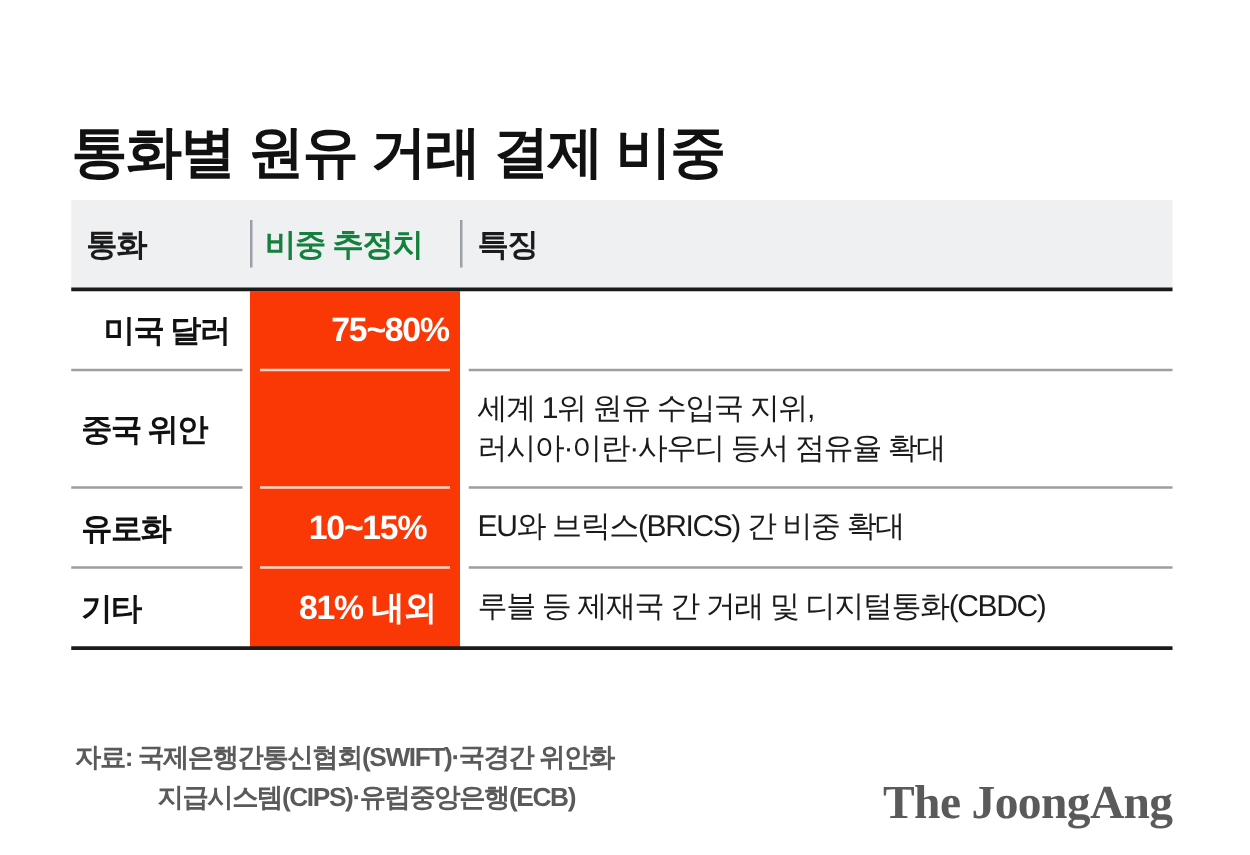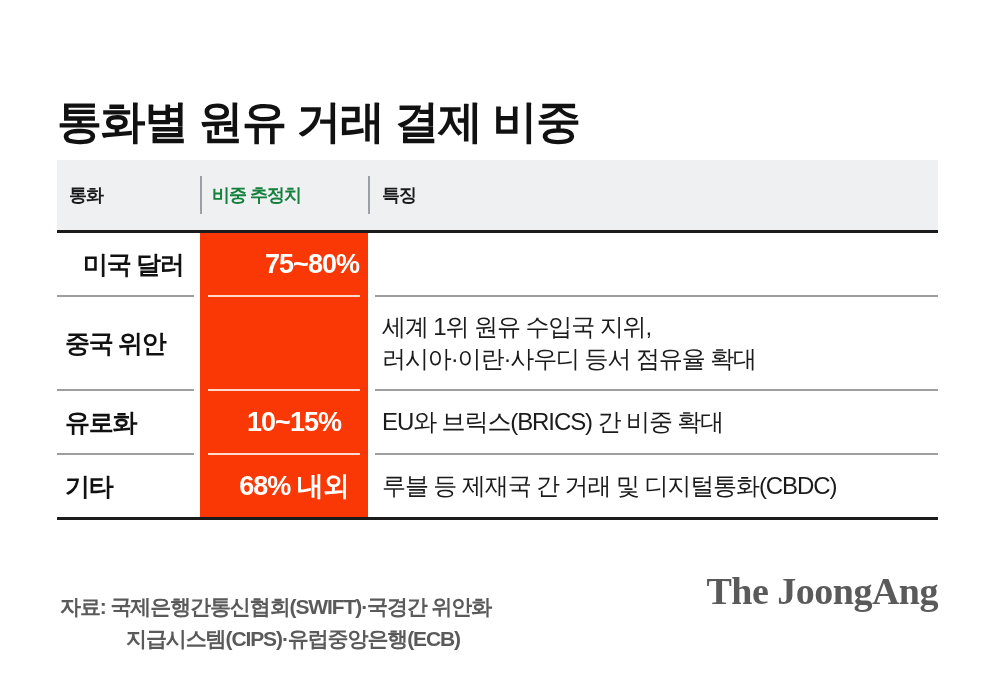--- a/index.html
+++ b/index.html
@@ -54,21 +54,21 @@
     background: #eef0f2;
     border-bottom: 3px solid #1b1b1b;
     z-index: 2;
   }
   #header-row .cell {
     position: absolute;
     top: 0;
     height: 70px;
     display: flex;
     align-items: center;
-    font-size: 18px;
+    font-size: 25px;
     font-weight: 700;
     letter-spacing: -1px;
     color: #1b1b1b;
     white-space: nowrap;
   }
   #header-row .c-currency { left: 12px; }
   #header-row .c-share {
     left: 155px;
     color: #15803d;
   }
@@ -162,21 +162,21 @@
     letter-spacing: -1.1px;
     line-height: 1.55;
     color: #5a5a5a;
     white-space: pre-line;
   }
   #source .l2 { display: block; padding-left: 66px; }
 
   #logo {
     position: absolute;
     right: 62px;
-    top: 569px;
+    top: 620px;
     font-family: "Liberation Serif", "DejaVu Serif", serif;
     font-size: 38px;
     font-weight: 700;
     letter-spacing: -0.5px;
     color: #5a5a5a;
     white-space: nowrap;
   }
 </style>
 </head>
 <body>
@@ -227,21 +227,21 @@
     </div>
 
     <div class="sep">
       <div class="seg seg-left"></div>
         <div class="seg seg-mid"></div>
         <div class="seg seg-right"></div>
     </div>
 
     <div class="row r4">
       <div class="currency">기타</div>
-      <div class="value">68% 내외</div>
+      <div class="value">81% 내외</div>
       <div class="feature">루블 등 제재국 간 거래 및 디지털통화(CBDC)</div>
     </div>
 
   </div>
 
   <div id="table-bottom"></div>
 </div>
 
 <div id="source">
   <span>자료: 국제은행간통신협회(SWIFT)·국경간 위안화</span>

